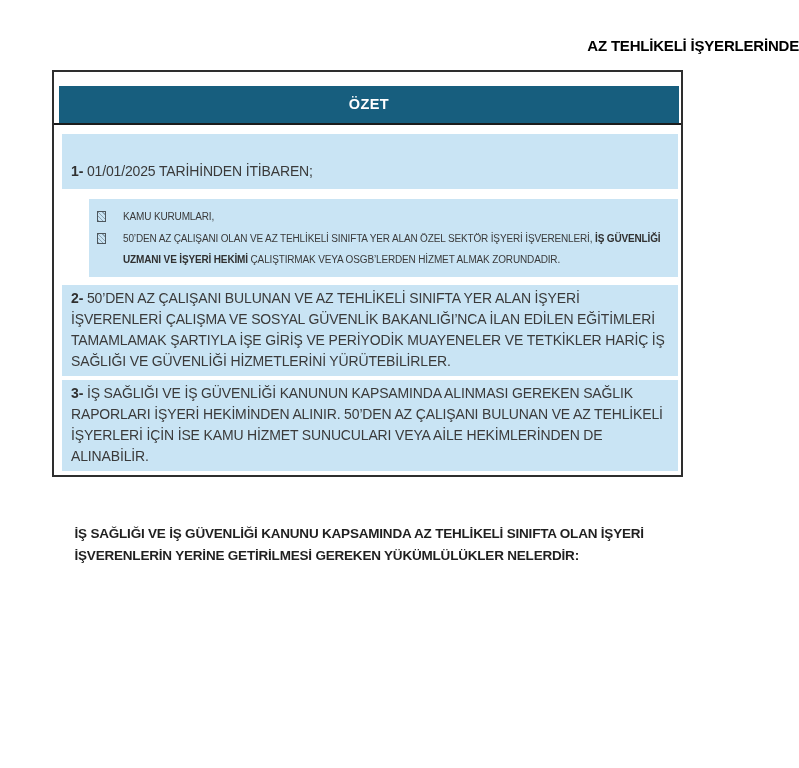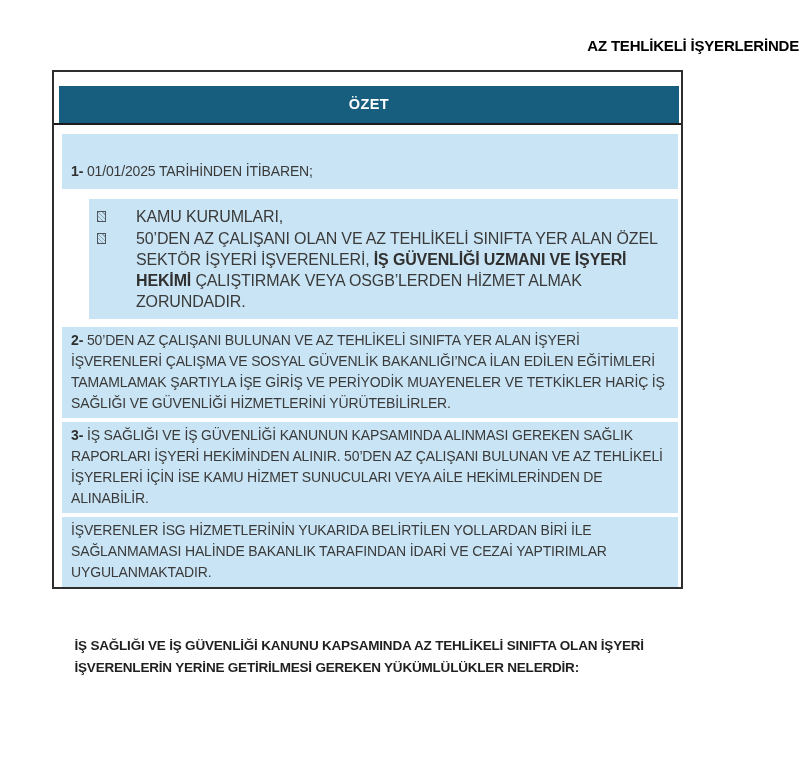--- a/index.html
+++ b/index.html
@@ -64,25 +64,24 @@
   .para b, .bullet-text b { color: #303030; }
 
   .bullet-block {
     background: #c9e4f4;
     margin: 0 0 8px 27px;
     padding: 7px 10px 7px 8px;
   }
   .bullet-row {
     display: flex;
     align-items: flex-start;
-    font-size: 16px;
+    font-size: 10px;
     line-height: 21px;
     letter-spacing: -0.15px;
     color: #3a3a3a;
-    gap: 13px;
   }
   .bullet-row + .bullet-row { margin-top: 1px; }
   .tofu {
     display: inline-block;
     box-sizing: border-box;
     width: 9px;
     height: 11px;
     border: 1px solid #4d565c;
     background:
       repeating-linear-gradient(45deg, rgba(90,110,125,.55) 0 1px, transparent 1px 3px);
@@ -155,23 +154,20 @@
 
       <div class="para">
         <b>2-</b><span> 50’DEN AZ ÇALIŞANI BULUNAN VE AZ TEHLİKELİ SINIFTA YER ALAN İŞYERİ İŞVERENLERİ ÇALIŞMA VE SOSYAL GÜVENLİK BAKANLIĞI’NCA İLAN EDİLEN EĞİTİMLERİ TAMAMLAMAK ŞARTIYLA İŞE GİRİŞ VE PERİYODİK MUAYENELER VE TETKİKLER HARİÇ İŞ SAĞLIĞI VE GÜVENLİĞİ HİZMETLERİNİ YÜRÜTEBİLİRLER.</span>
       </div>
 
       <div class="para">
         <b>3-</b><span> İŞ SAĞLIĞI VE İŞ GÜVENLİĞİ KANUNUN KAPSAMINDA ALINMASI GEREKEN SAĞLIK RAPORLARI İŞYERİ HEKİMİNDEN ALINIR. 50’DEN AZ ÇALIŞANI BULUNAN VE AZ TEHLİKELİ İŞYERLERİ İÇİN İSE KAMU HİZMET SUNUCULARI VEYA AİLE HEKİMLERİNDEN DE ALINABİLİR.</span>
       </div>
 
 
-      <div class="para last">
-        <span>İŞVERENLER İSG HİZMETLERİNİN YUKARIDA BELİRTİLEN YOLLARDAN BİRİ İLE SAĞLANMAMASI HALİNDE BAKANLIK TARAFINDAN İDARİ VE CEZAİ YAPTIRIMLAR UYGULANMAKTADIR.</span>
-      </div>
 
     </div>
   </div>
 
   <div class="bottom-heading">İŞ SAĞLIĞI VE İŞ GÜVENLİĞİ KANUNU KAPSAMINDA AZ TEHLİKELİ SINIFTA OLAN İŞYERİ İŞVERENLERİN YERİNE GETİRİLMESİ GEREKEN YÜKÜMLÜLÜKLER NELERDİR:</div>
 
 
 </div>
 
 </body></html>

